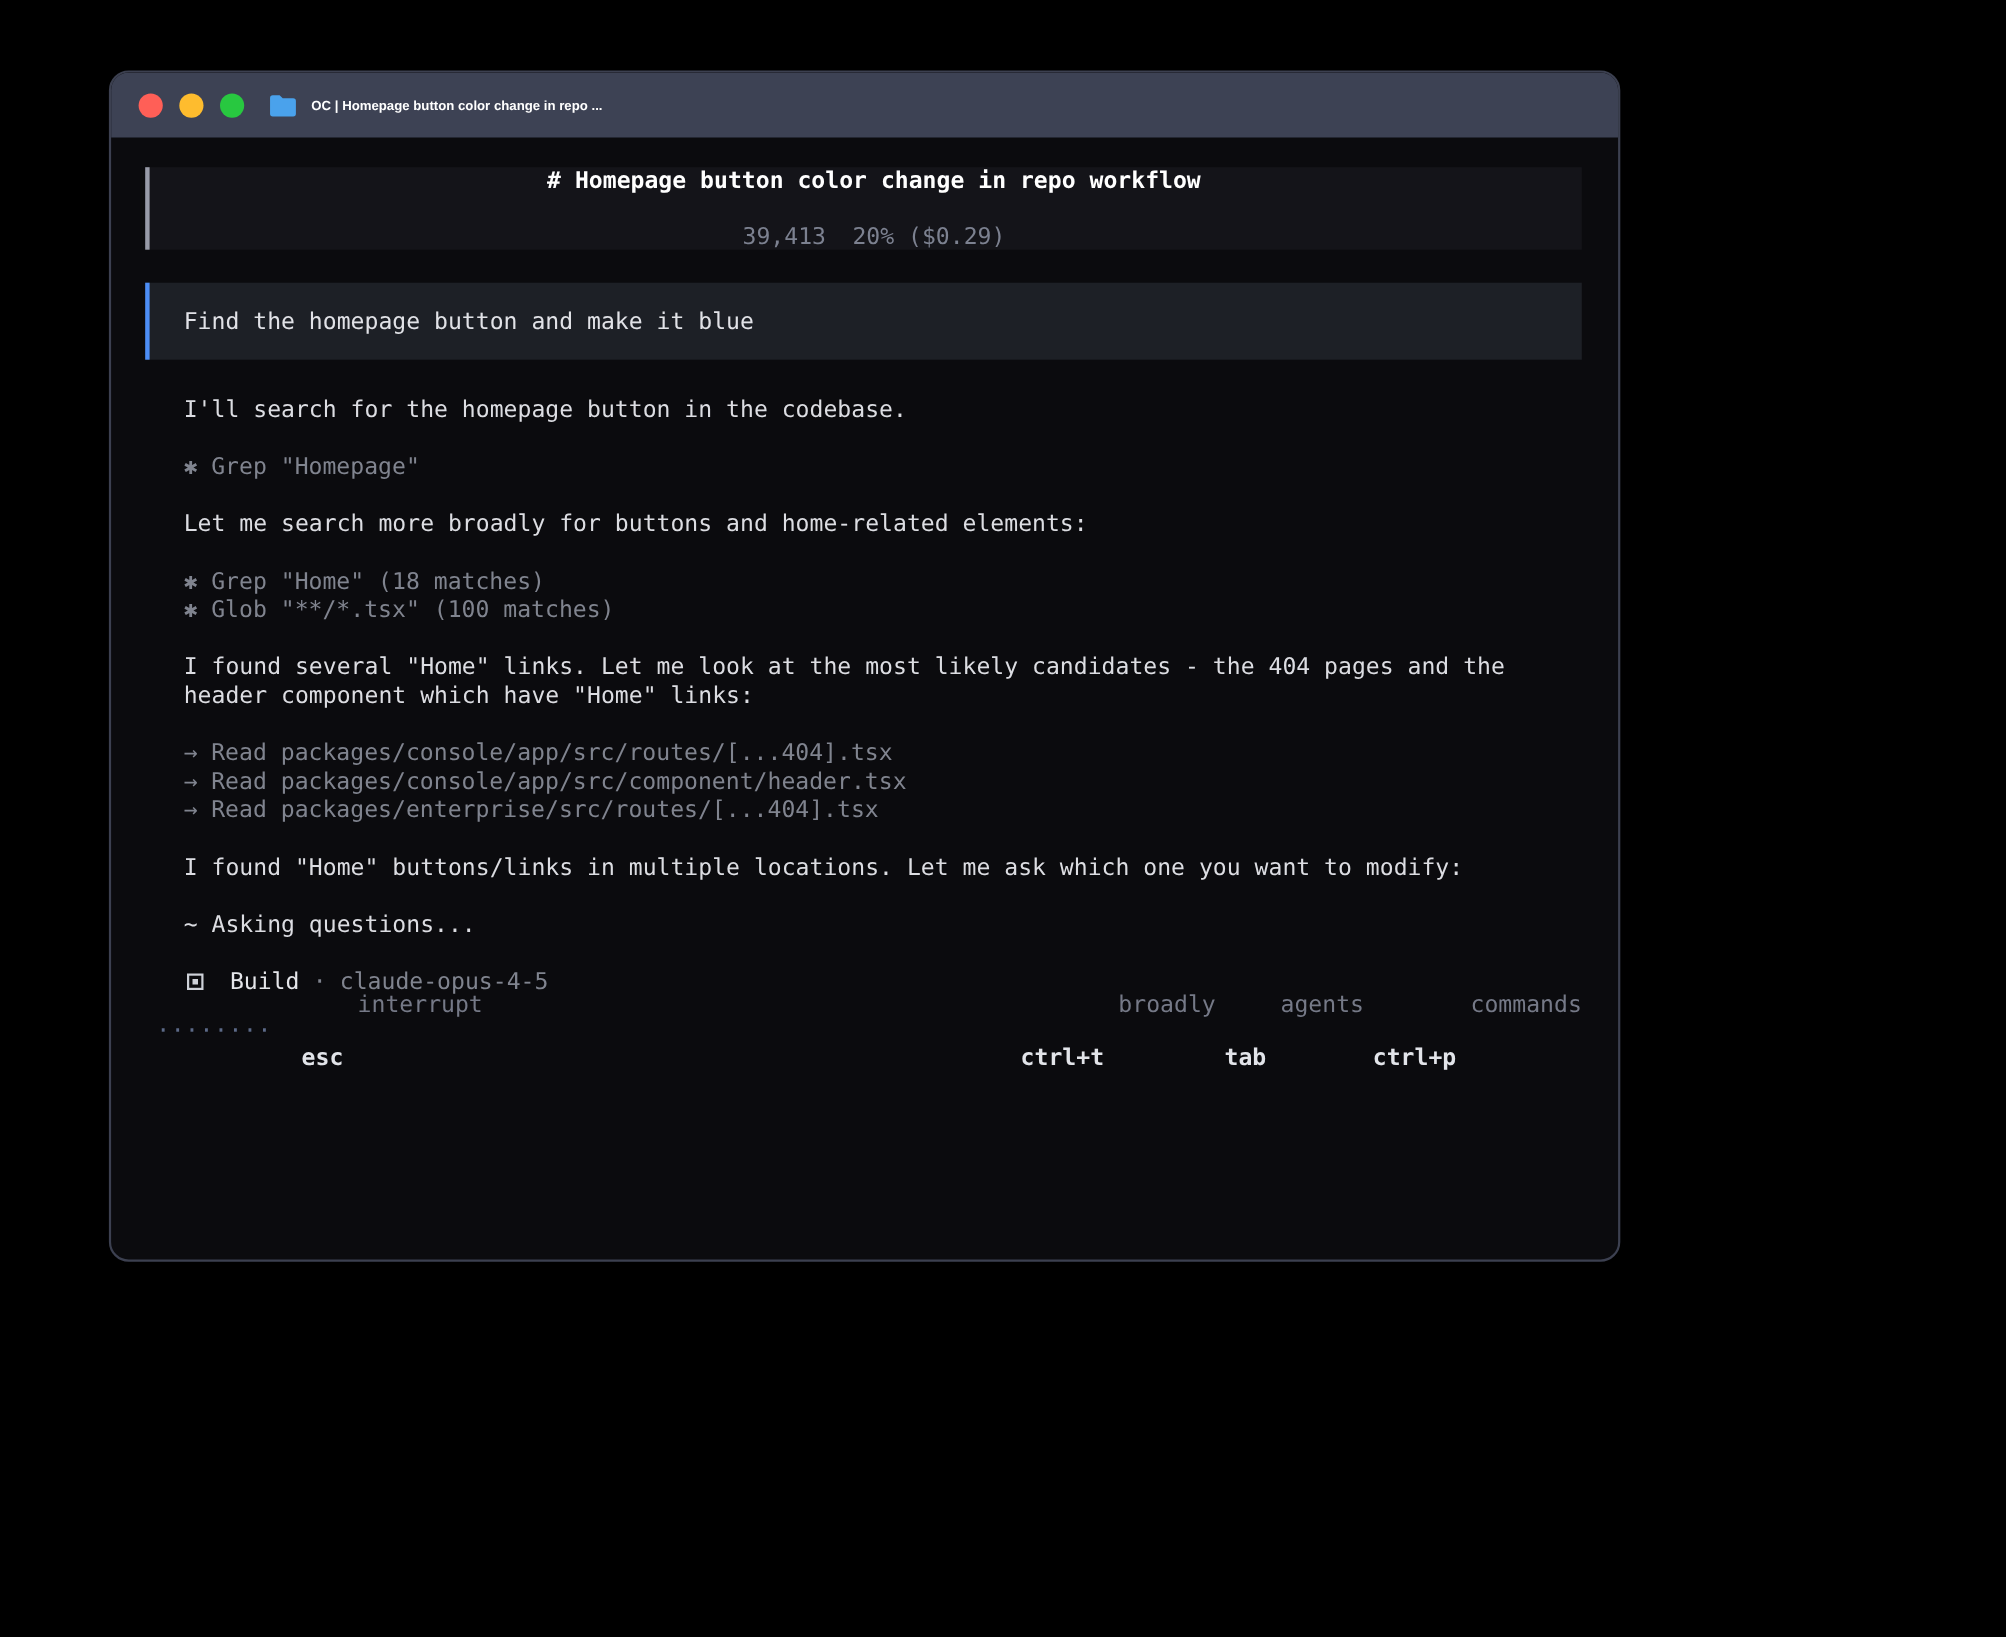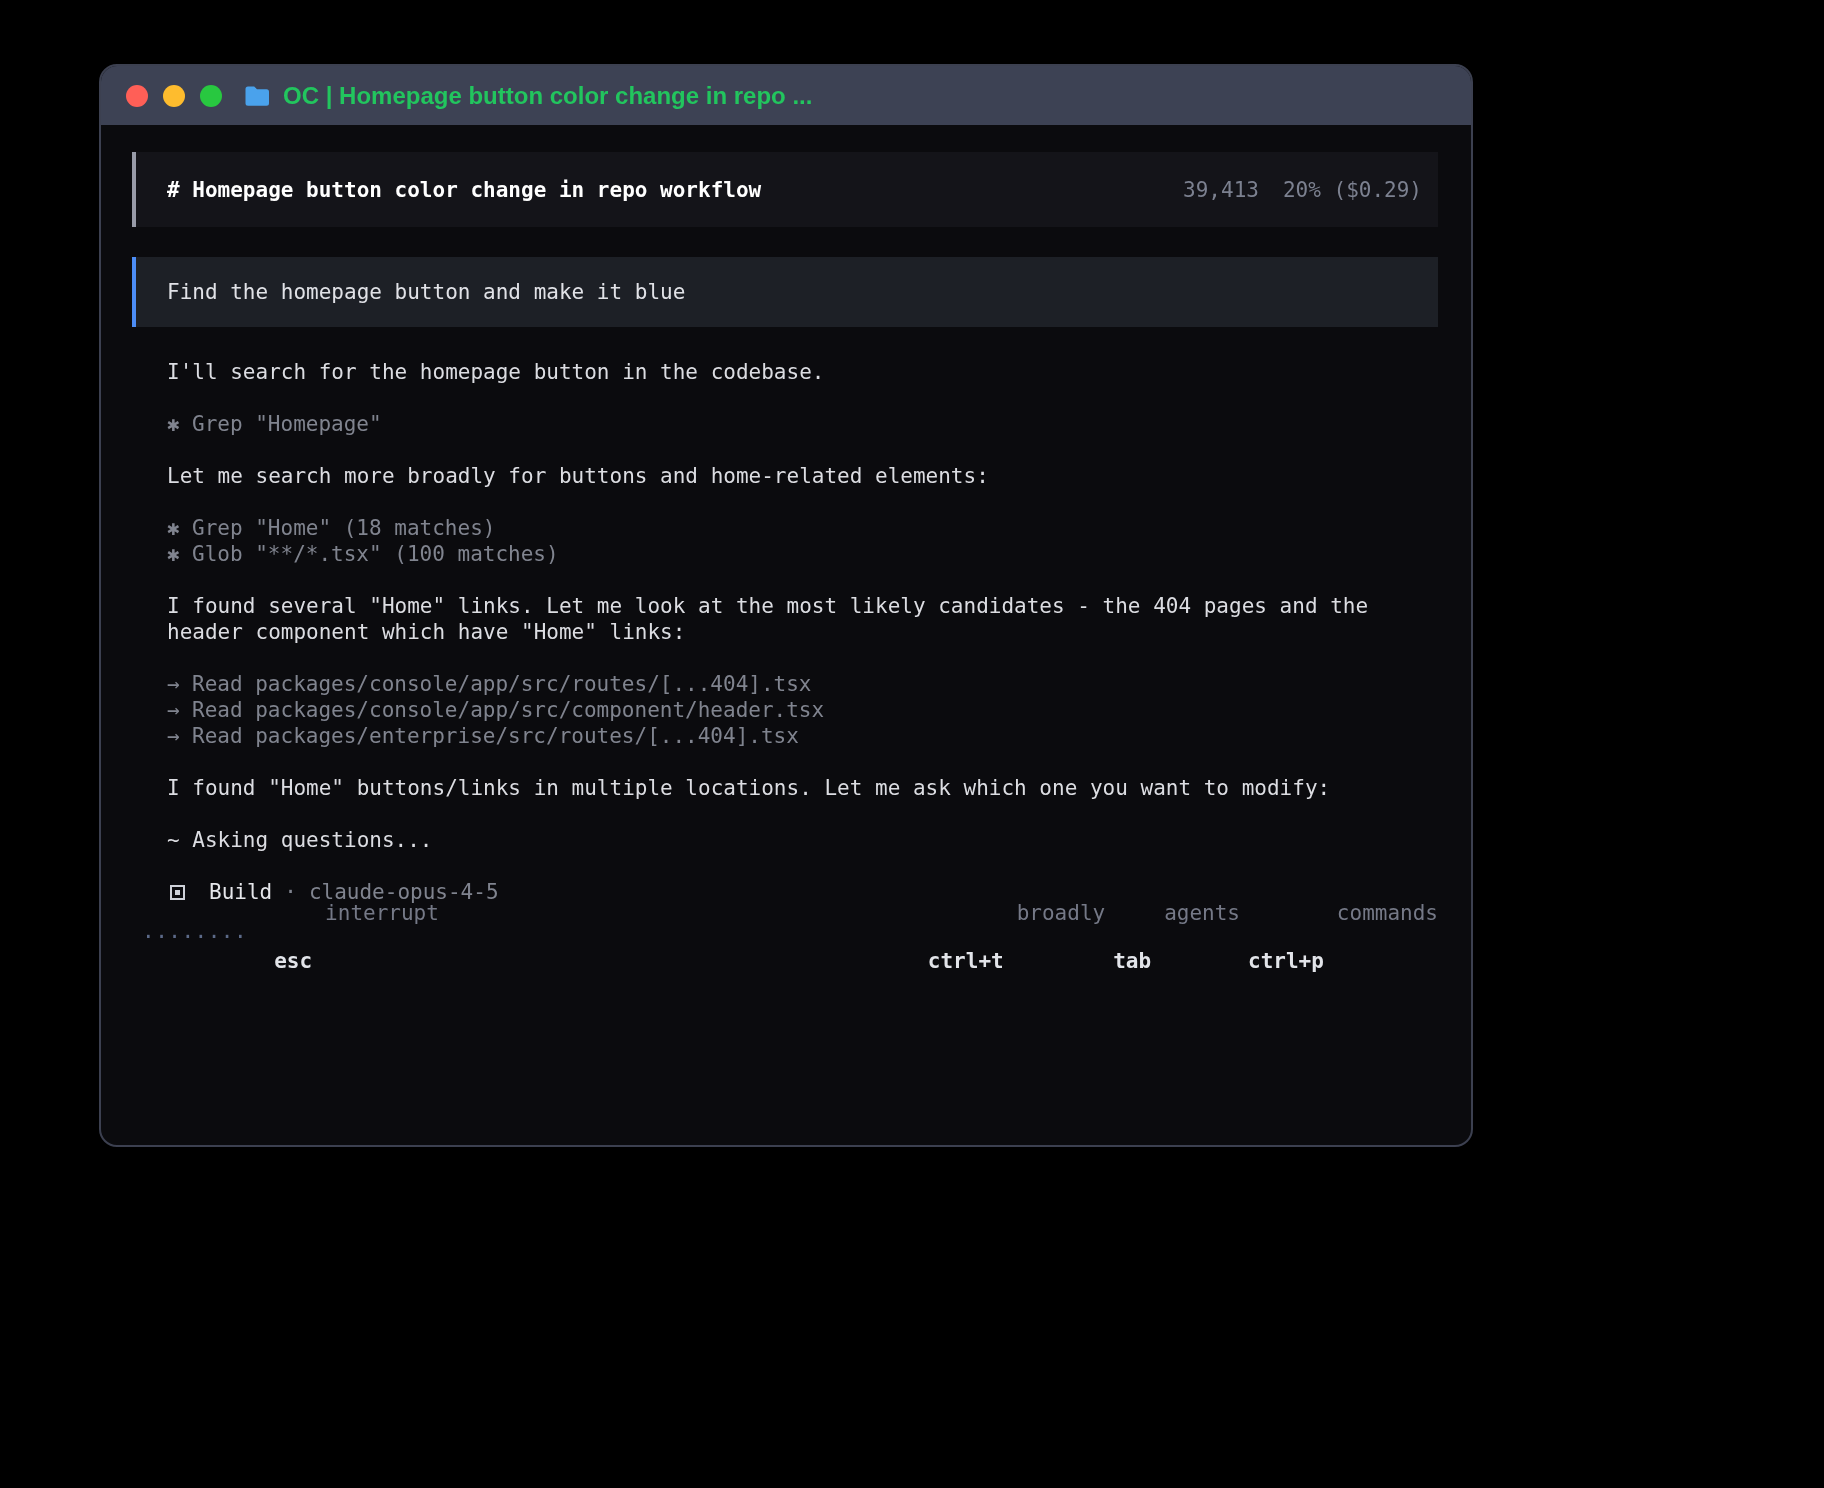--- a/index.html
+++ b/index.html
@@ -7,26 +7,26 @@
               font-family:"DejaVu Sans Mono", monospace; }
   .window {
     position:absolute; left:99px; top:64px; width:1374px; height:1083px;
     background:#0b0b0e; border:2px solid #3c4050; border-radius:18px; overflow:hidden;
   }
   .titlebar { height:59px; background:#3d4254; display:flex; align-items:center; padding-left:25px; }
   .lights { display:flex; gap:15px; }
   .light { width:22px; height:22px; border-radius:50%; }
   .light.red { background:#ff5f57; } .light.yellow { background:#febc2e; } .light.green { background:#28c840; }
   .folder { margin-left:22px; margin-right:12px; display:flex; align-items:center; }
-  .wtitle { font-family:"Liberation Sans", sans-serif; font-weight:bold; font-size:24px; color:#22c55e; }
+  .wtitle { font-family:"Liberation Sans", sans-serif; font-weight:bold; font-size:12px; color:#ffffff; }
 
   .content { padding:27px 33px 0 31px; font-size:21px; }
   .block { border-left:4px solid #989ba8; }
   .header-block { height:75px; background:#141419; display:flex; align-items:center;
-                  justify-content:space-between; padding:0 16px 0 31px; margin-bottom:30px; }
+                  justify-content:space-between; padding:0 16px 0 31px; margin-bottom:30px;flex-direction:column; }
   .header-title { font-weight:bold; color:#ffffff; white-space:pre; }
   .header-stats { color:#7c8190; display:flex; gap:24px; }
 
   .user-block { height:70px; background:#1d2026; border-left:4px solid #4c8df6;
                 display:flex; align-items:center; padding-left:31px; color:#e1e2e7;
                 margin-bottom:32px; }
 
   .convo { margin-left:35px; width:1277px; margin-bottom:19px; }
   .line { line-height:26px; min-height:26px; }
   .wrap { white-space:pre-wrap; }

